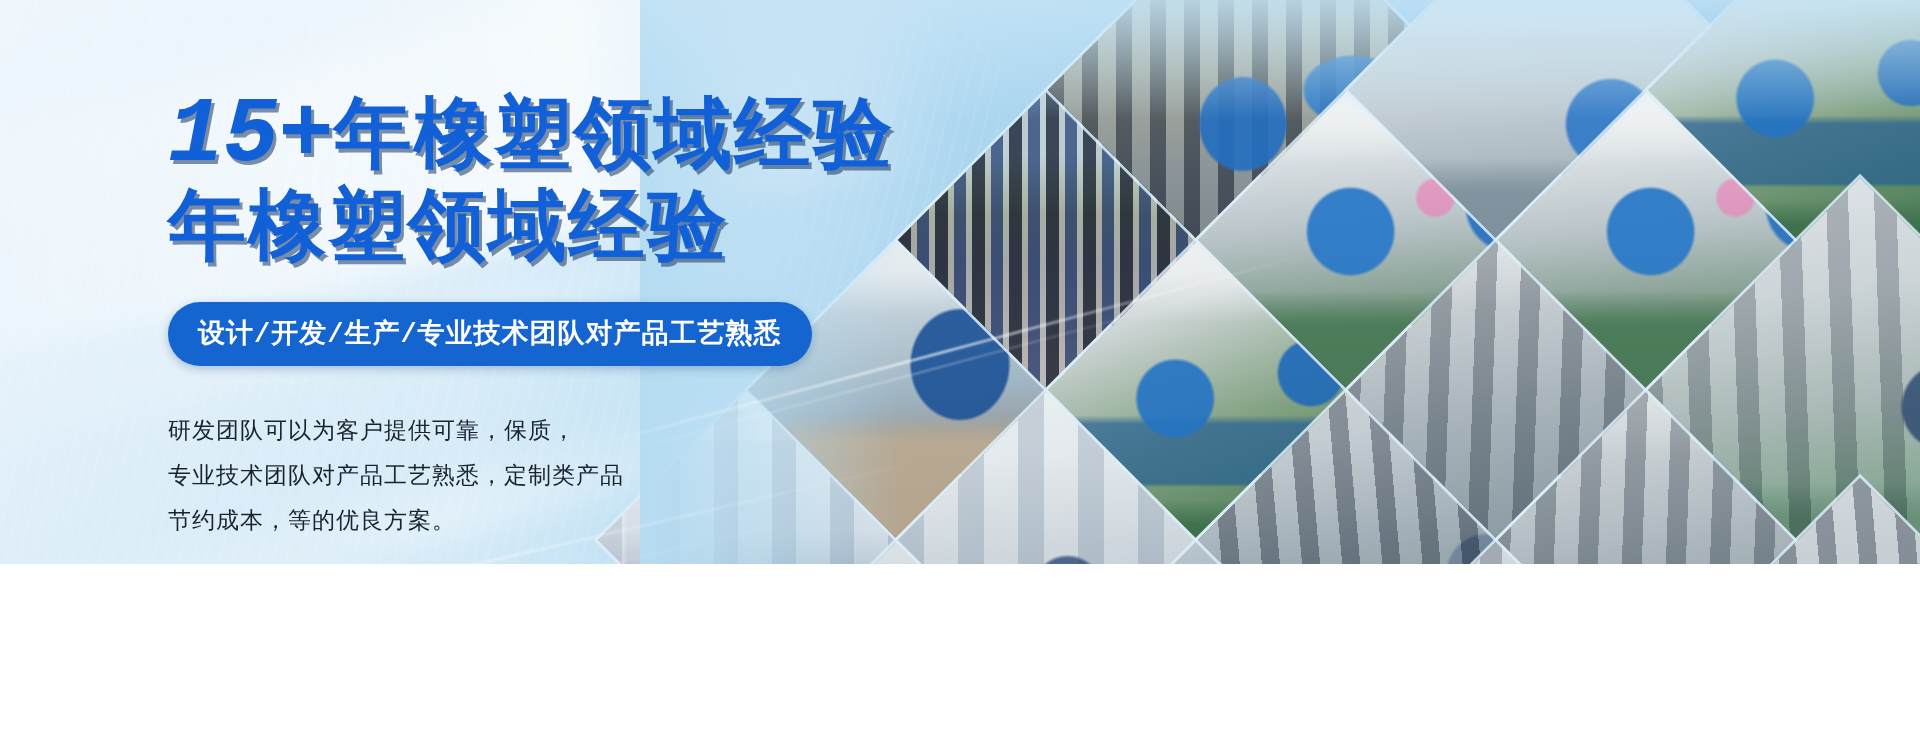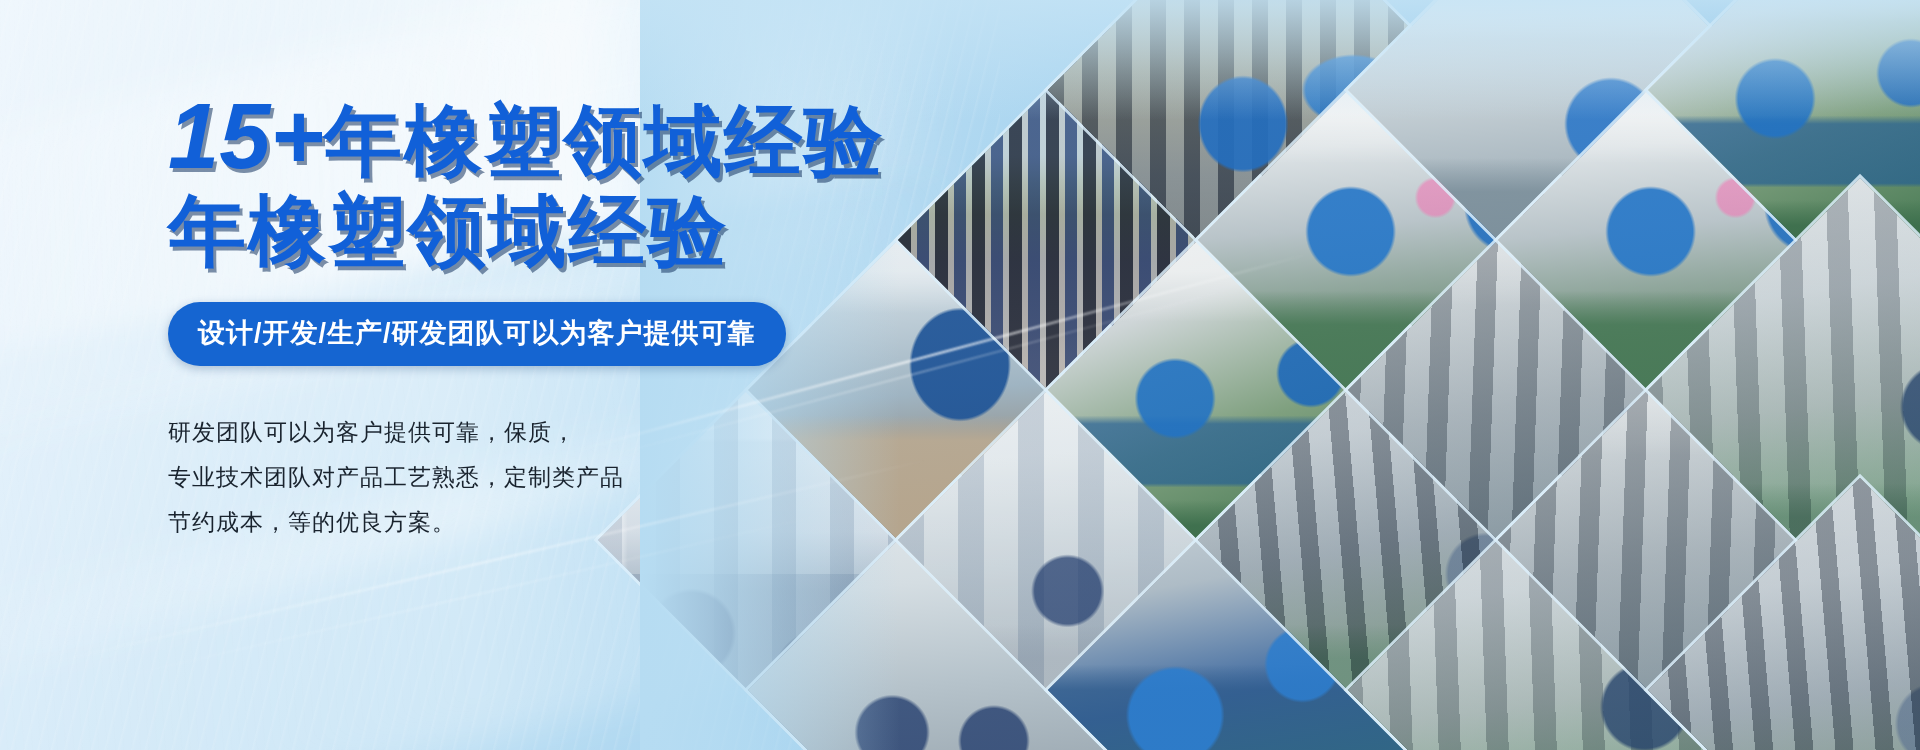--- a/index.html
+++ b/index.html
@@ -1,22 +1,23 @@
 <!DOCTYPE html>
 <html><head>
 <meta charset="utf-8">
 <style>
   html,body{margin:0;padding:0;}
   body{
     width:1920px;height:750px;overflow:hidden;
     font-family:"Liberation Sans","DejaVu Sans",sans-serif;
   }
   #banner{
-    position:relative;width:1920px;height:750px;overflow:hidden;
+    position:relative;width:1920px;height:564px;overflow:hidden;
     background:linear-gradient(118deg,#eaf4fc 0%,#d5eaf8 18%,#bfe0f4 34%,#a8d4ef 50%,#8fc6e9 64%,#7bb9e2 78%,#6aaedd 100%);
+    font-family:Liberation Mono, monospace;
   }
 
   
   .sweep{position:absolute;pointer-events:none;}
   .s1{left:-260px;top:-180px;width:1500px;height:430px;
       background:linear-gradient(100deg,rgba(255,255,255,0) 0%,rgba(255,255,255,.55) 42%,rgba(255,255,255,.78) 55%,rgba(255,255,255,0) 80%);
       transform:rotate(-11deg);filter:blur(13px);}
   .s2{left:-300px;top:40px;width:1400px;height:300px;
       background:linear-gradient(100deg,rgba(255,255,255,0) 0%,rgba(255,255,255,.40) 45%,rgba(255,255,255,0) 85%);
       transform:rotate(-13deg);filter:blur(18px);}
@@ -246,21 +247,21 @@
   <div class="fade-t"></div>
 
   <div class="streak k1"></div>
   <div class="streak k2"></div>
   <div class="streak k3"></div>
   <div class="streak k4"></div>
 
   <div id="textblock">
     <h1 class="hl hl1"><span class="num">15+</span><span>年橡塑领域经验</span></h1>
     <h1 class="hl hl2">年橡塑领域经验</h1>
-    <div class="pill">设计/开发/生产/研发团队可以为客户提供可靠</div>
+    <div class="pill">设计/开发/生产/专业技术团队对产品工艺熟悉</div>
     <div class="desc">
       <div>研发团队可以为客户提供可靠，保质，</div>
       <div>专业技术团队对产品工艺熟悉，定制类产品</div>
       <div>节约成本，等的优良方案。</div>
     </div>
   </div>
 
 </div>
 
 </body></html>

